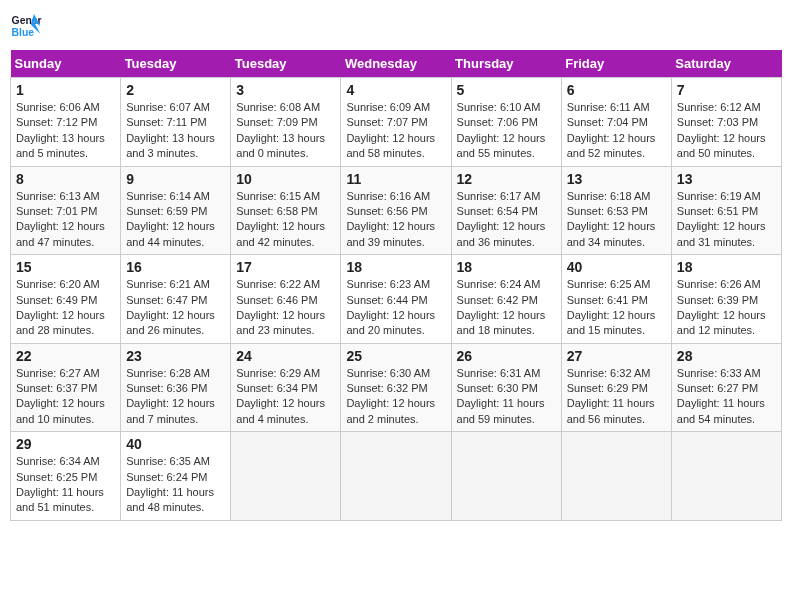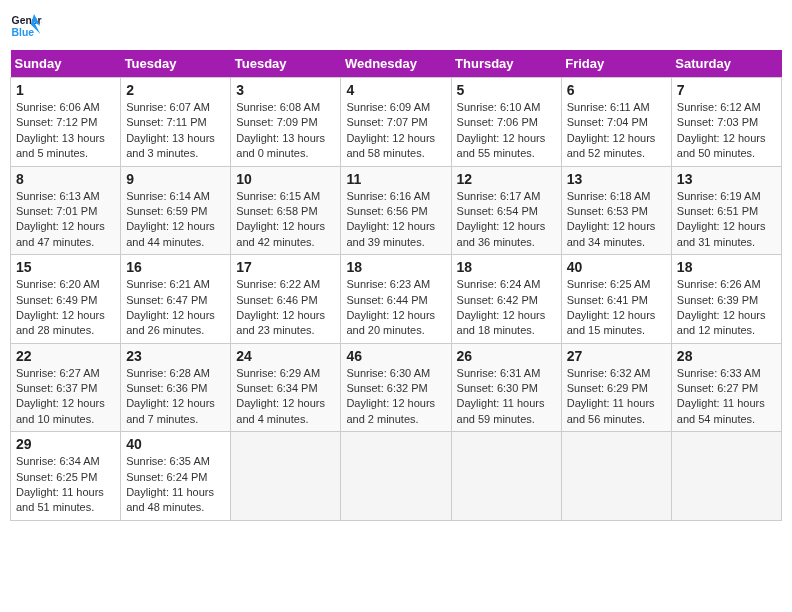--- a/index.html
+++ b/index.html
@@ -207,21 +207,21 @@
         </td>
         <td>
           <span class="day-num">23</span>
           <div class="day-info">Sunrise: 6:28 AM<br>Sunset: 6:36 PM<br>Daylight: 12 hours and 7 minutes.</div>
         </td>
         <td>
           <span class="day-num">24</span>
           <div class="day-info">Sunrise: 6:29 AM<br>Sunset: 6:34 PM<br>Daylight: 12 hours and 4 minutes.</div>
         </td>
         <td>
-          <span class="day-num">46</span>
+          <span class="day-num">25</span>
           <div class="day-info">Sunrise: 6:30 AM<br>Sunset: 6:32 PM<br>Daylight: 12 hours and 2 minutes.</div>
         </td>
         <td>
           <span class="day-num">26</span>
           <div class="day-info">Sunrise: 6:31 AM<br>Sunset: 6:30 PM<br>Daylight: 11 hours and 59 minutes.</div>
         </td>
         <td>
           <span class="day-num">27</span>
           <div class="day-info">Sunrise: 6:32 AM<br>Sunset: 6:29 PM<br>Daylight: 11 hours and 56 minutes.</div>
         </td>

